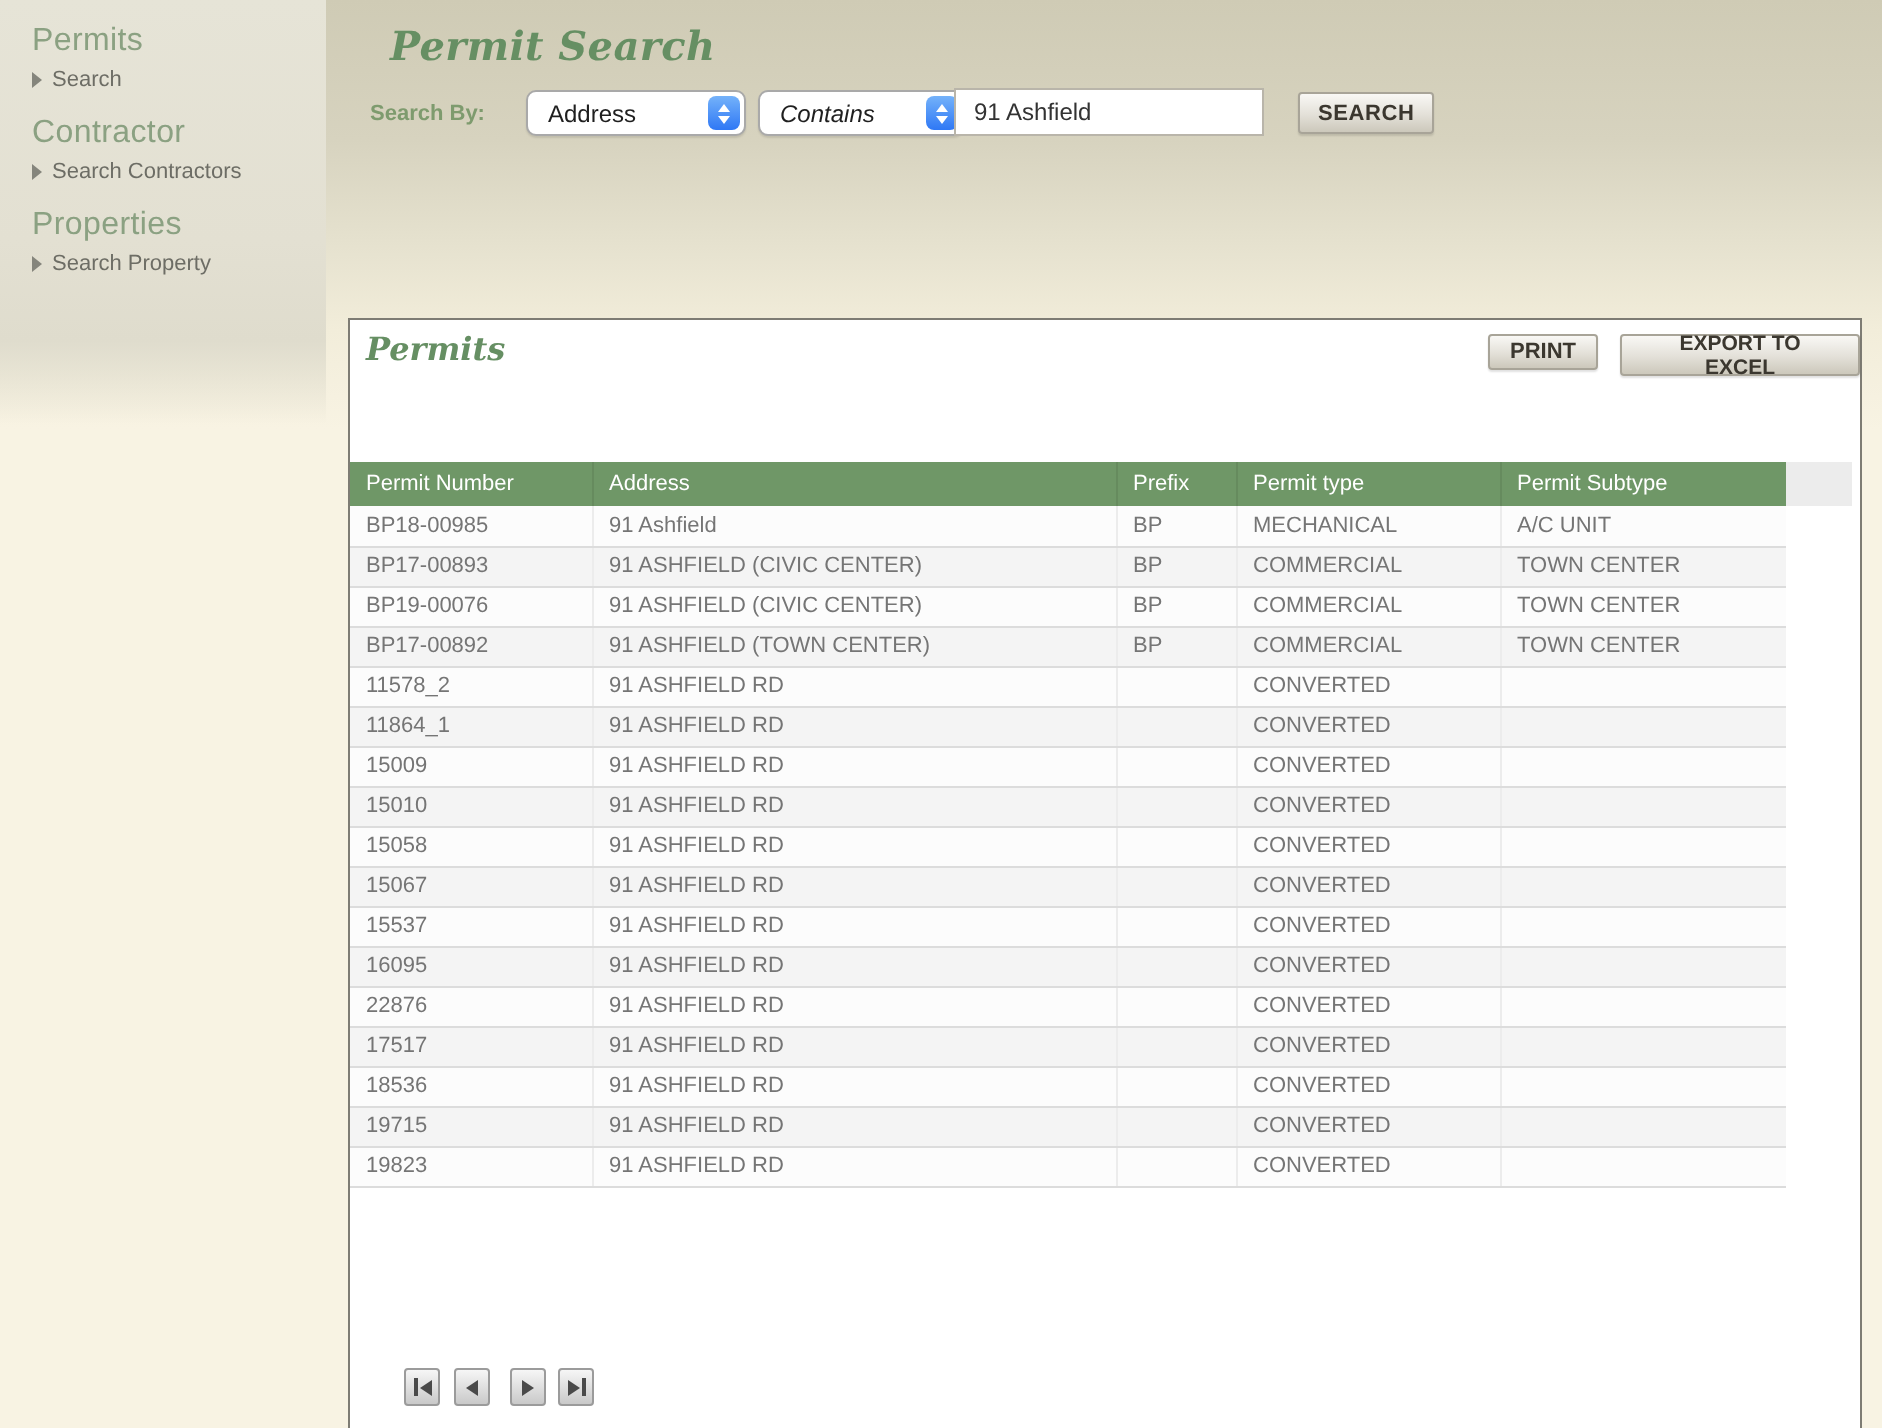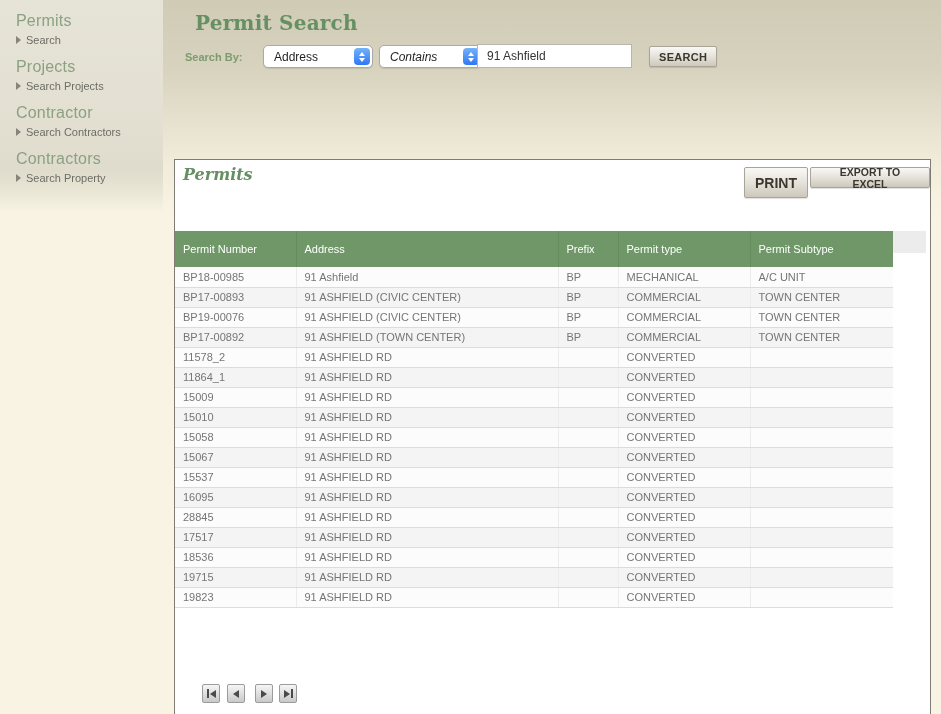--- a/index.html
+++ b/index.html
@@ -21,21 +21,21 @@
   .side-link { display:flex; align-items:center; margin-top:4px; cursor:pointer; }
   .tri-right-sm {
     width:0; height:0; border-top:4px solid transparent; border-bottom:4px solid transparent;
     border-left:5px solid #85857c; margin-right:5px;
   }
   .side-link span { font-size:11px; color:#6d6d65; }
 
   
   .page-title {
     position:absolute; left:195px; top:11px;
-    font-family:"DejaVu Serif", serif; font-weight:bold;
+    font-family:"DejaVu Serif", serif; font-style:italic; font-weight:bold;
     font-size:20px; color:#668f63; letter-spacing:0.2px;
   }
   .search-label {
     position:absolute; left:185px; top:51px;
     font-size:11px; font-weight:bold; color:#7e9b6e;text-align:center;
   }
   .mac-select {
     position:absolute; top:45px; height:23px; background:#fff;
     border:1px solid #a9a9a9; border-radius:5px;
     box-shadow:0 1px 1px rgba(0,0,0,0.10);
@@ -69,30 +69,30 @@
   
   .panel {
     position:absolute; left:174px; top:159px; width:757px; height:570px;
     background:#fff; border:1px solid #7e7c74;
   }
   .panel-title {
     position:absolute; left:8px; top:5px;
     font-family:"DejaVu Serif", serif; font-style:italic; font-weight:bold;
     font-size:16px; color:#668f63;
   }
-  .print-btn { position:absolute; left:569px; top:7px; height:31px; padding:0 10px; font-size:14px; }
+  .print-btn { position:absolute; left:569px; top:7px; height:18px; padding:0 10px; font-size:11px; }
   .export-btn { position:absolute; left:635px; top:7px; height:21px; padding:0 10px; font-size:10.5px; }
 
   table.results {
     position:absolute; left:0px; top:71px; width:718px;
     border-collapse:collapse; table-layout:fixed;
   }
   table.results th {
     background:#6f9767; color:#fff; font-weight:normal; font-size:11px;
-    text-align:left; height:36px; padding:0 0 0 8px;
+    text-align:left; height:22px; padding:0 0 0 8px;
     border-right:1px solid rgba(0,0,0,0.08);
   }
   table.results th:last-child { border-right:none; }
   table.results td {
     font-size:11px; color:#757575; height:20px; padding:0 0 0 8px;
     border-bottom:1px solid #dcdcdc; border-right:1px solid #ececec;
     white-space:nowrap; overflow:hidden;
   }
   table.results td:last-child { border-right:none; }
   table.results tr:nth-child(odd) td { background:#fcfcfc; }
@@ -123,35 +123,28 @@
 
 <div class="sidebar">
   <div class="side-section">
     <div class="side-heading">Permits</div>
     <div class="side-link">
       <span class="tri-right-sm"></span>
       <span>Search</span>
     </div>
   </div>
   <div class="side-section">
-    <div class="side-heading">Projects</div>
-    <div class="side-link">
-      <span class="tri-right-sm"></span>
-      <span>Search Projects</span>
-    </div>
-  </div>
-  <div class="side-section">
     <div class="side-heading">Contractor</div>
     <div class="side-link">
       <span class="tri-right-sm"></span>
       <span>Search Contractors</span>
     </div>
   </div>
   <div class="side-section">
-    <div class="side-heading">Contractors</div>
+    <div class="side-heading">Properties</div>
     <div class="side-link">
       <span class="tri-right-sm"></span>
       <span>Search Property</span>
     </div>
   </div>
 </div>
 
 <div class="page-title">Permit Search</div>
 <div class="search-label">Search By:</div>
 
@@ -276,21 +269,21 @@
           <td></td>
         </tr>
         <tr>
           <td>16095</td>
           <td>91 ASHFIELD RD</td>
           <td></td>
           <td>CONVERTED</td>
           <td></td>
         </tr>
         <tr>
-          <td>28845</td>
+          <td>22876</td>
           <td>91 ASHFIELD RD</td>
           <td></td>
           <td>CONVERTED</td>
           <td></td>
         </tr>
         <tr>
           <td>17517</td>
           <td>91 ASHFIELD RD</td>
           <td></td>
           <td>CONVERTED</td>

